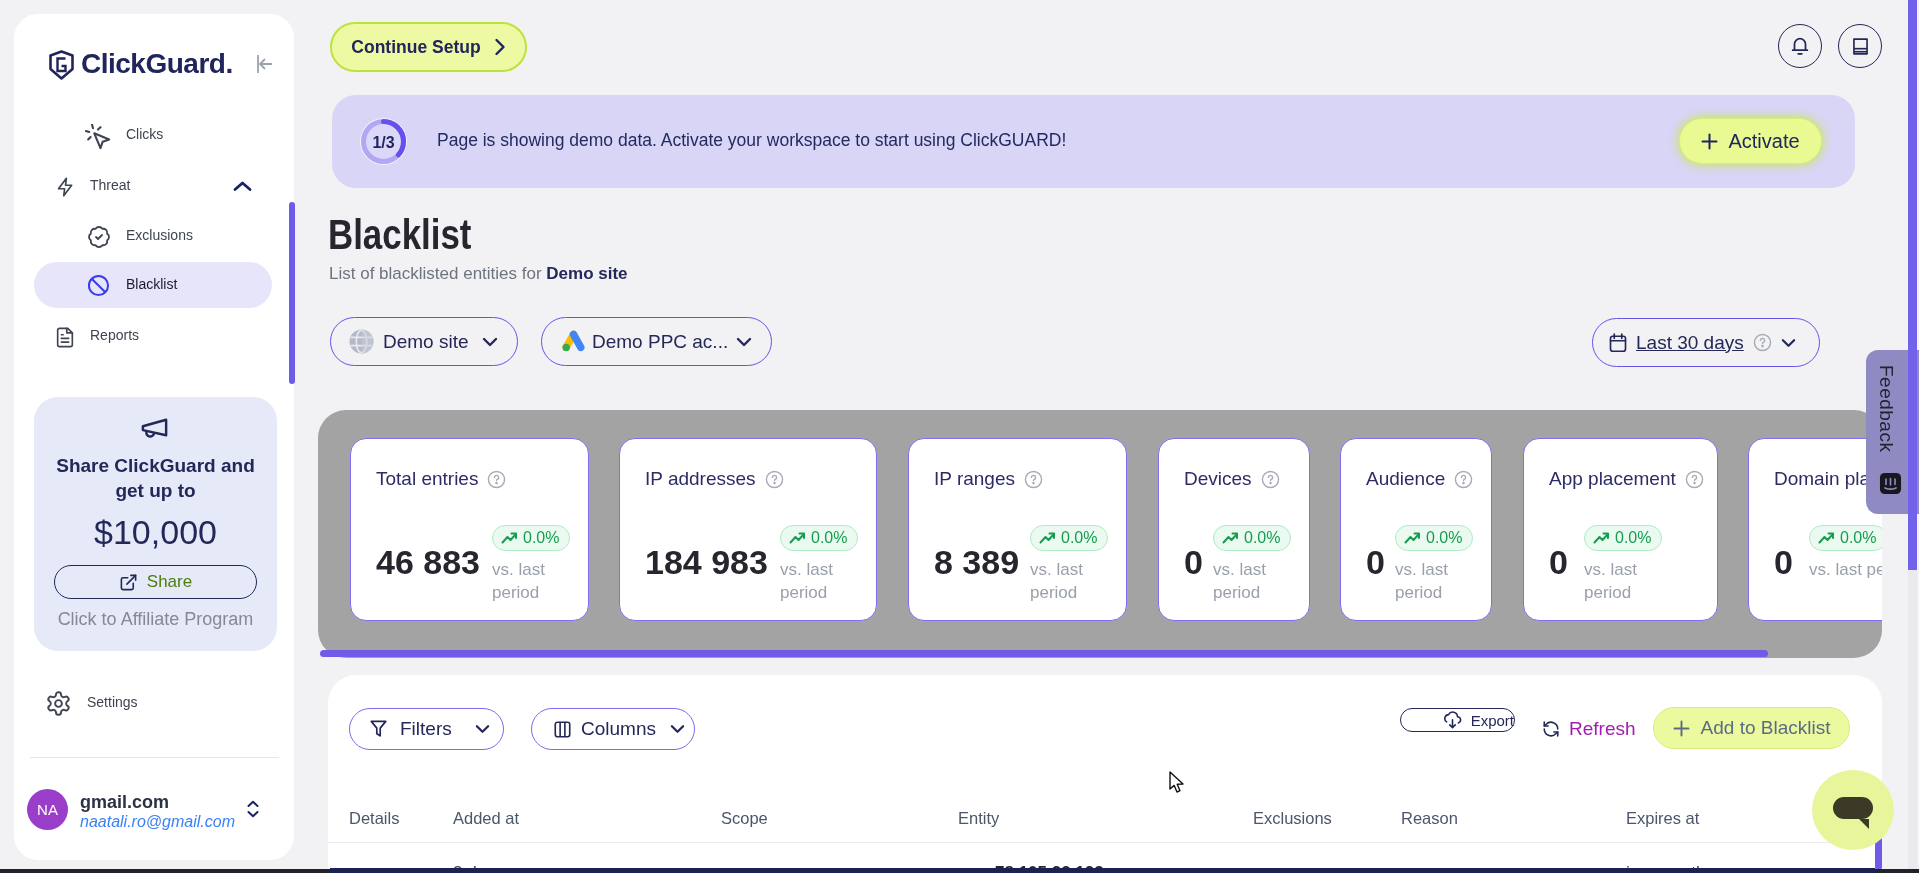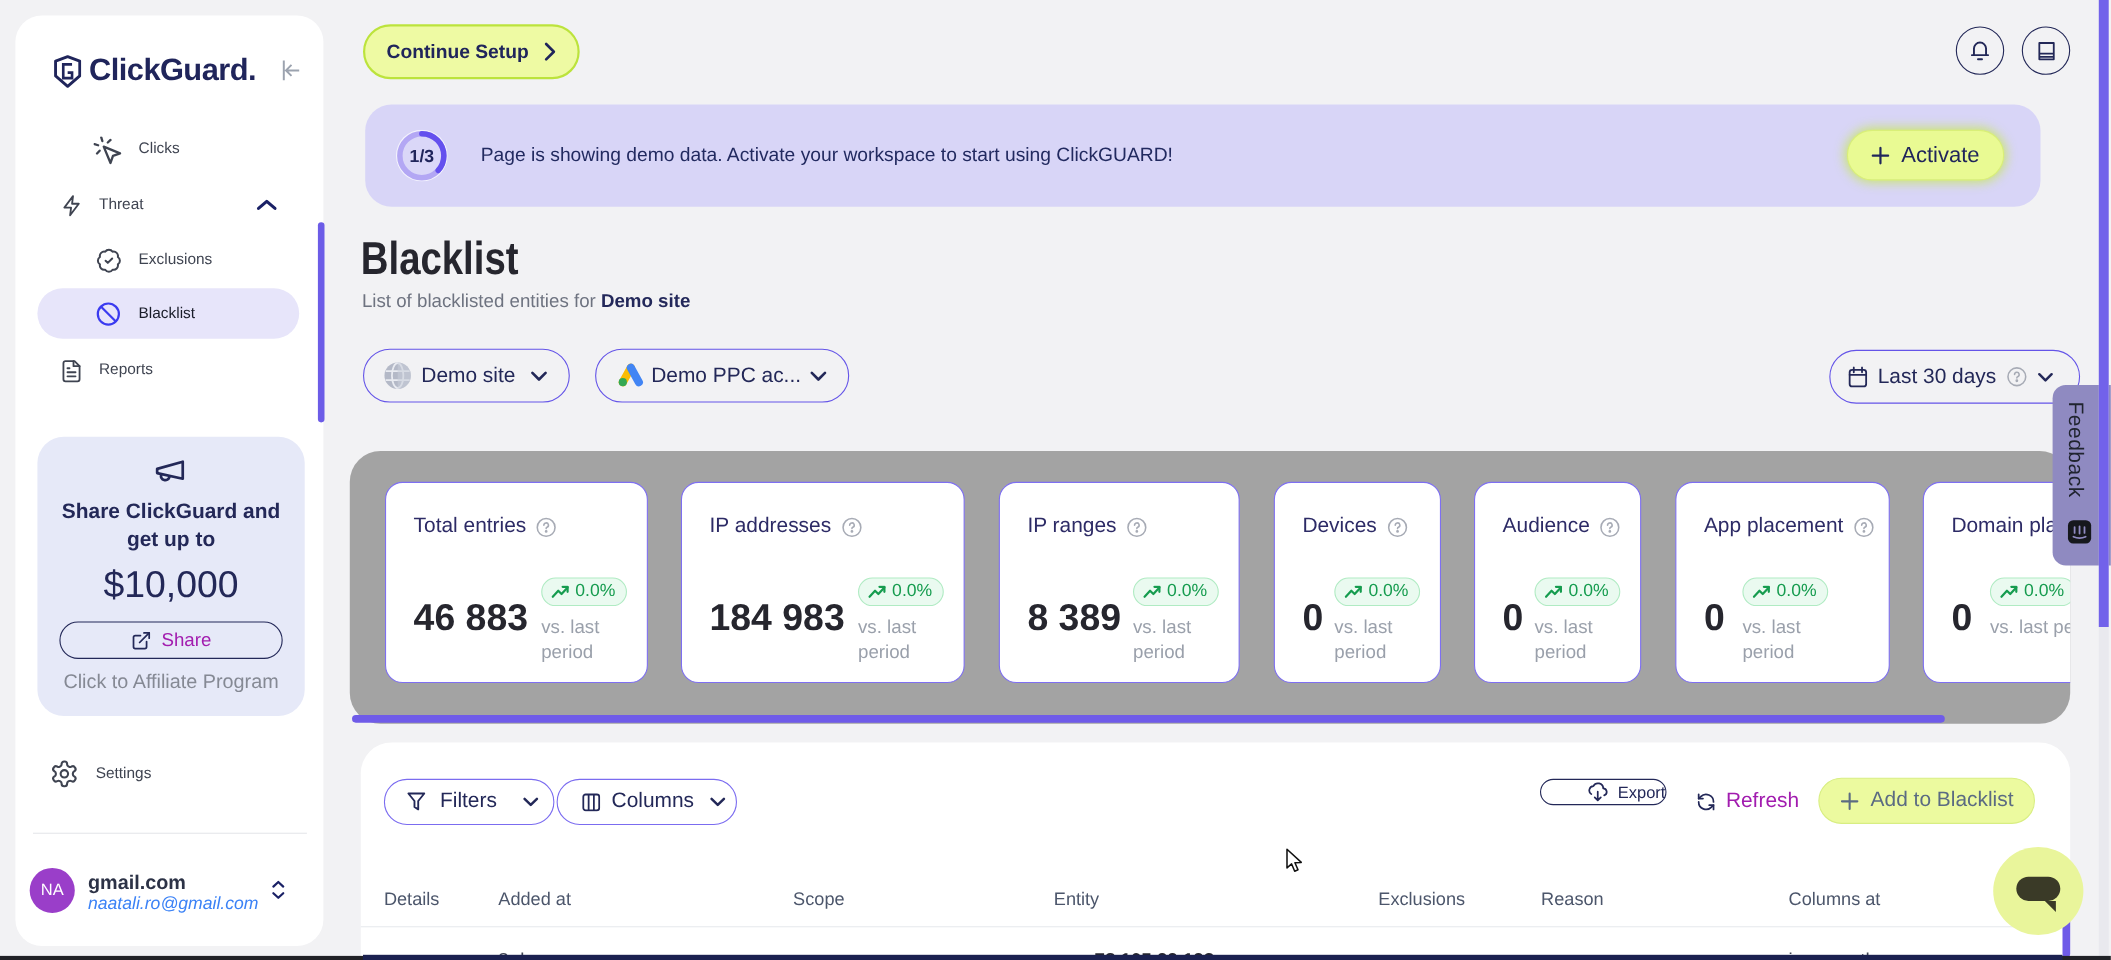--- a/index.html
+++ b/index.html
@@ -7,21 +7,21 @@
   body { font-family:"Liberation Sans", sans-serif; background:#f2f2f4; position:relative; }
   .abs { position:absolute; }
   svg { display:block; }
 
   
   #sidebar { left:14px; top:14px; width:280px; height:846px; background:#fff; border-radius:24px; }
   #logo-text { left:67px; top:34px; font-size:28px; font-weight:700; color:#20255b; letter-spacing:-0.5px; }
   .nav-t { font-size:14px; color:#3f4451; }
   #bl-pill { left:20px; top:248px; width:238px; height:46px; background:#e7e5fa; border-radius:23px; }
   #promo { left:20px; top:383px; width:243px; height:254px; background:#e6e9f8; border-radius:24px; text-align:center; }
-  #share-btn { left:20px; top:168px; width:203px; height:34px; border:1.5px solid #232858; border-radius:17px; position:absolute; display:flex; align-items:center; justify-content:center; gap:9px; font-size:17px; color:#a21caf; }
+  #share-btn { left:20px; top:168px; width:203px; height:34px; border:1.5px solid #232858; border-radius:17px; position:absolute; display:flex; align-items:center; justify-content:center; gap:9px; font-size:17px; color:#4d7c0f; }
   #divider { left:16px; top:743px; width:249px; height:1px; background:#e5e6ea; }
   #avatar { left:13px; top:775px; width:41px; height:41px; border-radius:50%; background:#9a3ec9; color:#fff; font-size:15px; display:flex; align-items:center; justify-content:center; }
   #side-thumb { left:289px; top:202px; width:6px; height:182px; background:#6c5ce7; border-radius:3px; }
 
   
   #continue { left:330px; top:22px; width:197px; height:50px; border-radius:25px; background:#eefaa3; border:2px solid #bce33c; display:flex; align-items:center; justify-content:center; gap:13px; font-size:17.5px; font-weight:700; color:#20255b; }
   .circ-btn { width:44px; height:44px; border-radius:50%; border:1.5px solid #232858; display:flex; align-items:center; justify-content:center; }
   #banner { left:332px; top:95px; width:1523px; height:93px; background:#d8d5f7; border-radius:24px; }
   #banner-text { left:105px; top:35px; position:absolute; font-size:17.5px; color:#222a60; }
   #activate { left:1347px; top:23px; position:absolute; width:143px; height:46px; border-radius:23px; background:#e9fa93; border:1px solid #d9ef78; box-shadow:0 0 10px 2px rgba(199,233,80,.8); display:flex; align-items:center; justify-content:center; gap:10px; font-size:20px; color:#20255b; }
@@ -29,21 +29,21 @@
   #h1 { left:328px; top:214px; font-size:42px; line-height:1; font-weight:700; color:#26262e; transform:scaleX(0.83); transform-origin:left top; }
   #sub { left:329px; top:264px; font-size:17px; color:#6e7380; }
 
   .pill { white-space:nowrap; height:49px; border:1.5px solid #6454e8; border-radius:25px; display:flex; align-items:center; font-size:19px; color:#232858; }
   .pill .chev { margin-left:auto; margin-right:19px; display:inline-flex; }
   #pill-days .chev { margin-left:0; margin-right:0; }
   .q, .trend, #globe-ic, #ads-ic, #cal-ic, #q-ic { display:inline-flex; }
   .tb-pill .chev { display:inline-flex; }
   #pill-site { left:330px; top:317px; width:188px; padding-left:18px; gap:9px; }
   #pill-ppc { left:541px; top:317px; width:231px; padding-left:19px; gap:6px; }
-  #pill-days { left:1663px; top:318px; width:228px; height:49px; border-width:1px; padding-left:16px; gap:9px; }
+  #pill-days { left:1592px; top:318px; width:228px; height:49px; border-width:1px; padding-left:16px; gap:9px;text-decoration:underline; }
 
   
   #cards-panel { left:318px; top:410px; width:1564px; height:248px; background:#a3a3a3; border-radius:28px; overflow:hidden; }
   .card { position:absolute; top:28px; height:183px; border:1.5px solid #7e6ff2; border-radius:16px; background:#fff; }
   .card-title { position:absolute; left:25px; top:29px; font-size:19px; color:#2d2b66; display:flex; align-items:center; gap:9px; }
   .card-num { position:absolute; left:25px; top:104px; font-size:34px; font-weight:700; color:#26262e; letter-spacing:0px; }
   .badge { position:absolute; top:86px; height:26px; padding:0 10px 0 8px; background:#eafaf0; border:1px solid #b0ebc3; border-radius:13px; display:flex; align-items:center; gap:5px; font-size:16px; color:#169c4f; }
   .vsl { position:absolute; top:119px; font-size:17px; color:#9aa0ab; line-height:23px; }
   #hscroll { left:320px; top:650px; width:1448px; height:7px; background:#6f5be8; border-radius:4px; }
 
@@ -368,21 +368,21 @@
   <div id="table-panel" class="abs">
     <div class="tb-pill" style="left:21px; width:155px; padding-left:20px; gap:13px;"><span id="funnel-ic">
         <svg width="17" height="18" viewBox="0 0 20 21" fill="none" stroke="#232858" stroke-width="2" stroke-linejoin="round">
           <path d="M1.5 1.5h17l-6.5 8v9l-4-2.5v-6.5z"></path>
         </svg>
       </span>Filters<span class="chev" style="margin-left:10px;">
         <svg width="15" height="10" viewBox="0 0 16 10" fill="none" stroke="#232858" stroke-width="2.4" stroke-linecap="round" stroke-linejoin="round">
           <path d="m2 2 6 6 6-6"></path>
         </svg>
       </span></div>
-    <div class="tb-pill" style="left:178px; width:164px; padding-left:22px; gap:10px;"><span id="cols-ic">
+    <div class="tb-pill" style="left:203px; width:164px; padding-left:22px; gap:10px;"><span id="cols-ic">
         <svg width="17" height="17" viewBox="0 0 20 20" fill="none" stroke="#232858" stroke-width="1.9">
           <rect x="1.5" y="1.5" width="17" height="17" rx="2.5"></rect>
           <path d="M7.2 1.5v17M12.8 1.5v17"></path>
         </svg>
       </span>Columns<span class="chev" style="margin-left:4px;">
         <svg width="15" height="10" viewBox="0 0 16 10" fill="none" stroke="#232858" stroke-width="2.4" stroke-linecap="round" stroke-linejoin="round">
           <path d="m2 2 6 6 6-6"></path>
         </svg>
       </span></div>
     <div id="export"><span id="cloud-ic">
@@ -402,21 +402,21 @@
     <div id="addbl"><svg width="17" height="17" viewBox="0 0 17 17" fill="none" stroke="#5b6b82" stroke-width="1.9" stroke-linecap="round">
         <path d="M8.5 1.5v14M1.5 8.5h14"></path>
       </svg>Add to Blacklist</div>
 
     <div class="th" style="left:21px;">Details</div>
     <div class="th" style="left:125px;">Added at</div>
     <div class="th" style="left:393px;">Scope</div>
     <div class="th" style="left:630px;">Entity</div>
     <div class="th" style="left:925px;">Exclusions</div>
     <div class="th" style="left:1073px;">Reason</div>
-    <div class="th" style="left:1298px;">Columns at</div>
+    <div class="th" style="left:1298px;">Expires at</div>
     <div id="thead-line"></div>
     <div class="td" style="left:125px;">3 days ago</div>
     <div class="td" style="left:667px; font-weight:700; color:#26262e;">78.105.22.123</div>
     <div class="td" style="left:1298px;">in a month</div>
   </div>
 
   <div id="feedback" class="abs">
     <div id="fb-text">Feedback</div>
     <div style="position:absolute; left:13px; top:122px;" id="intercom-ic">
       <svg width="23" height="23" viewBox="0 0 24 24">

